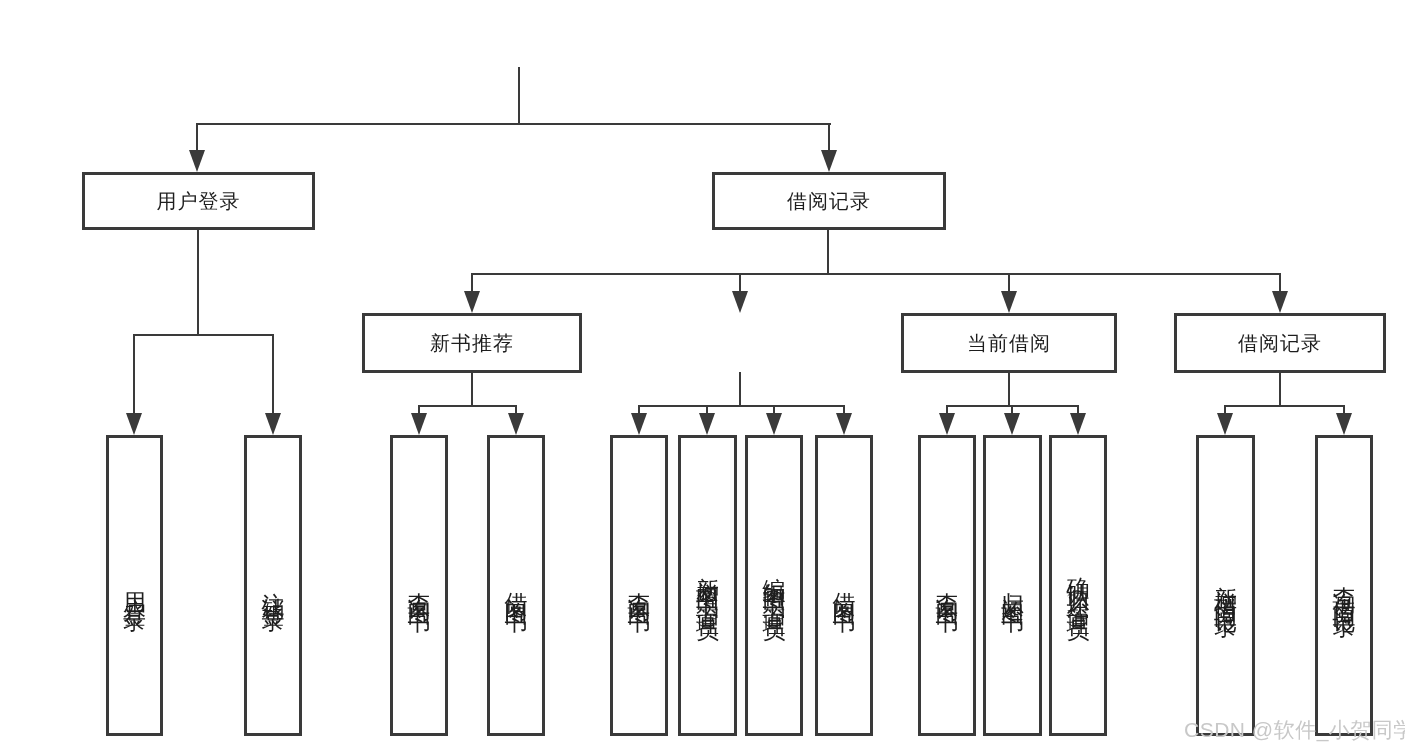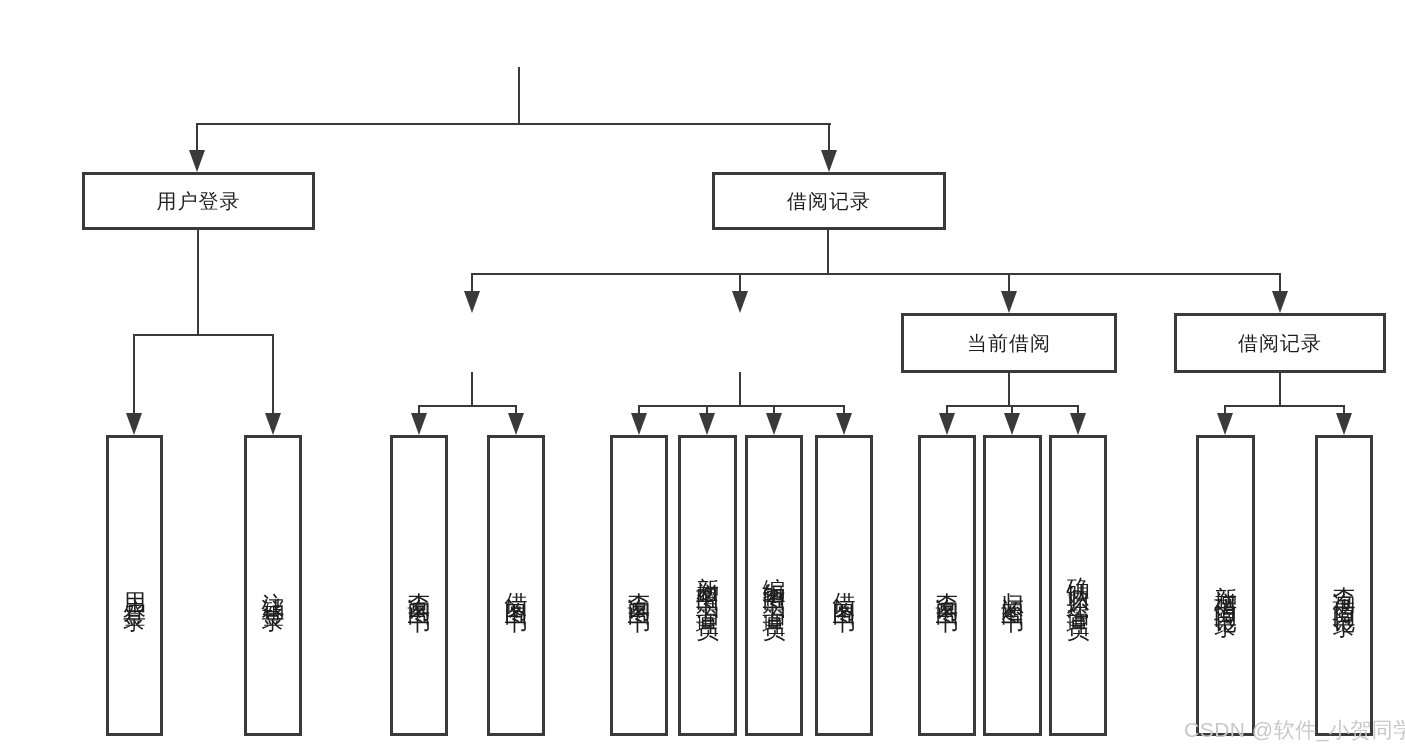--- a/index.html
+++ b/index.html
@@ -82,20 +82,23 @@
   <div class="hline" style="left:471px;top:273px;width:810px"></div>
   <div class="vline" style="left:471px;top:273px;height:22px"></div>
   <div class="arrow" style="left:464px;top:291px"></div>
   <div class="vline" style="left:739px;top:273px;height:22px"></div>
   <div class="arrow" style="left:732px;top:291px"></div>
   <div class="vline" style="left:1008px;top:273px;height:22px"></div>
   <div class="arrow" style="left:1001px;top:291px"></div>
   <div class="vline" style="left:1279px;top:273px;height:22px"></div>
   <div class="arrow" style="left:1272px;top:291px"></div>
 
+  <div class="box hbox" style="left:362px;top:313px;width:220px;height:60px">
+    <span>新书推荐</span>
+  </div>
   <div class="box hbox" style="left:1174px;top:313px;width:212px;height:60px">
     <span>借阅记录</span>
   </div>
   <div class="box hbox" style="left:901px;top:313px;width:216px;height:60px">
     <span>当前借阅</span>
   </div>
 
   <div class="vline" style="left:471px;top:372px;height:35px"></div>
   <div class="hline" style="left:418px;top:405px;width:99px"></div>
   <div class="vline" style="left:418px;top:405px;height:12px"></div>

